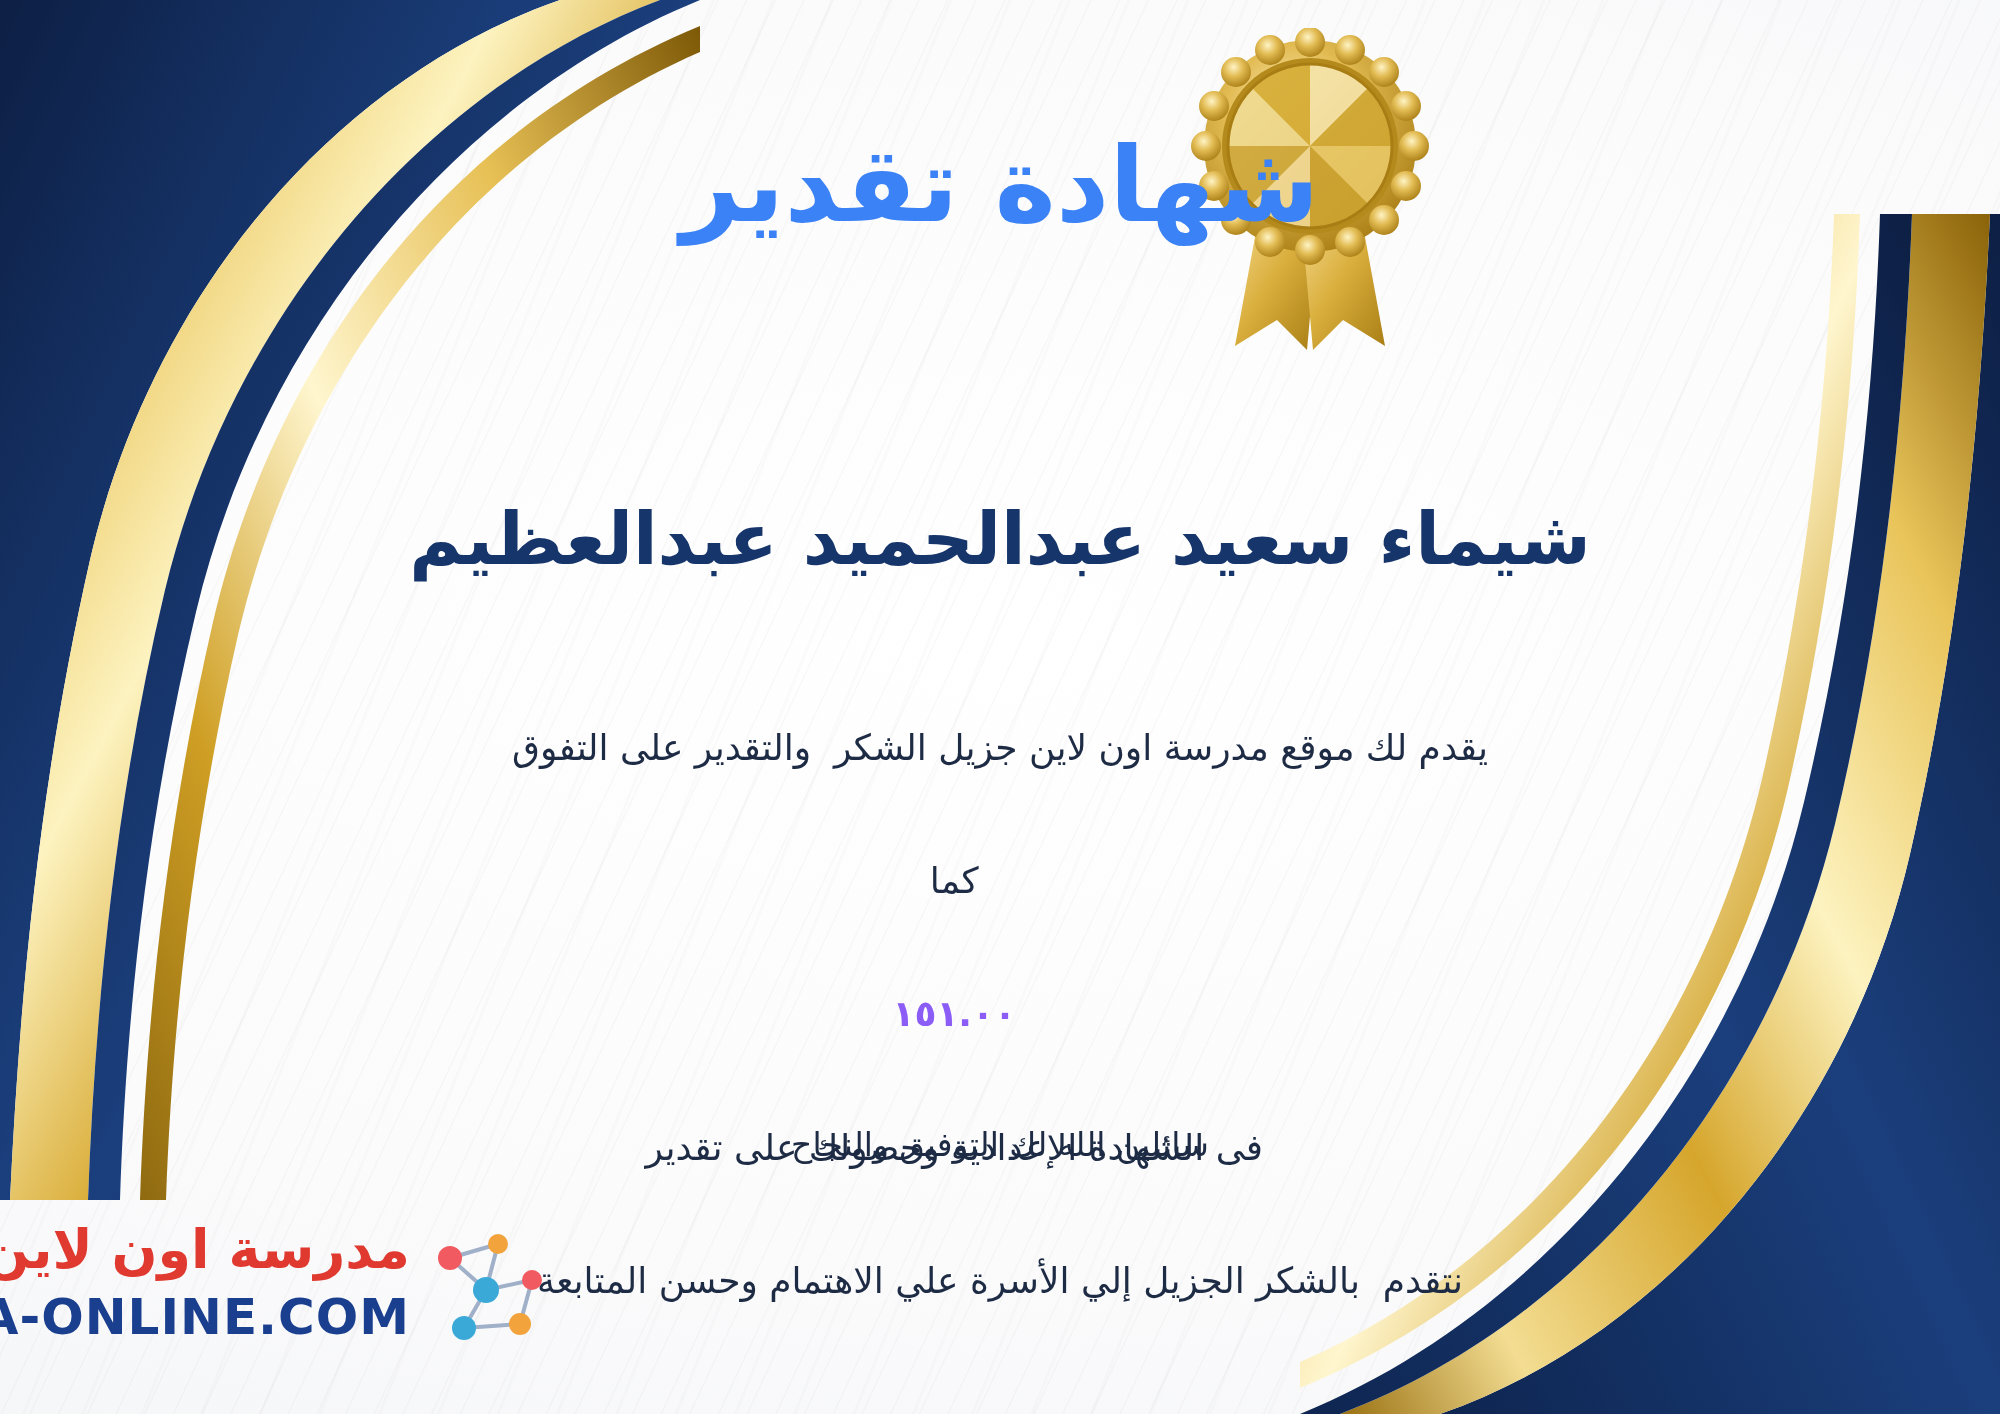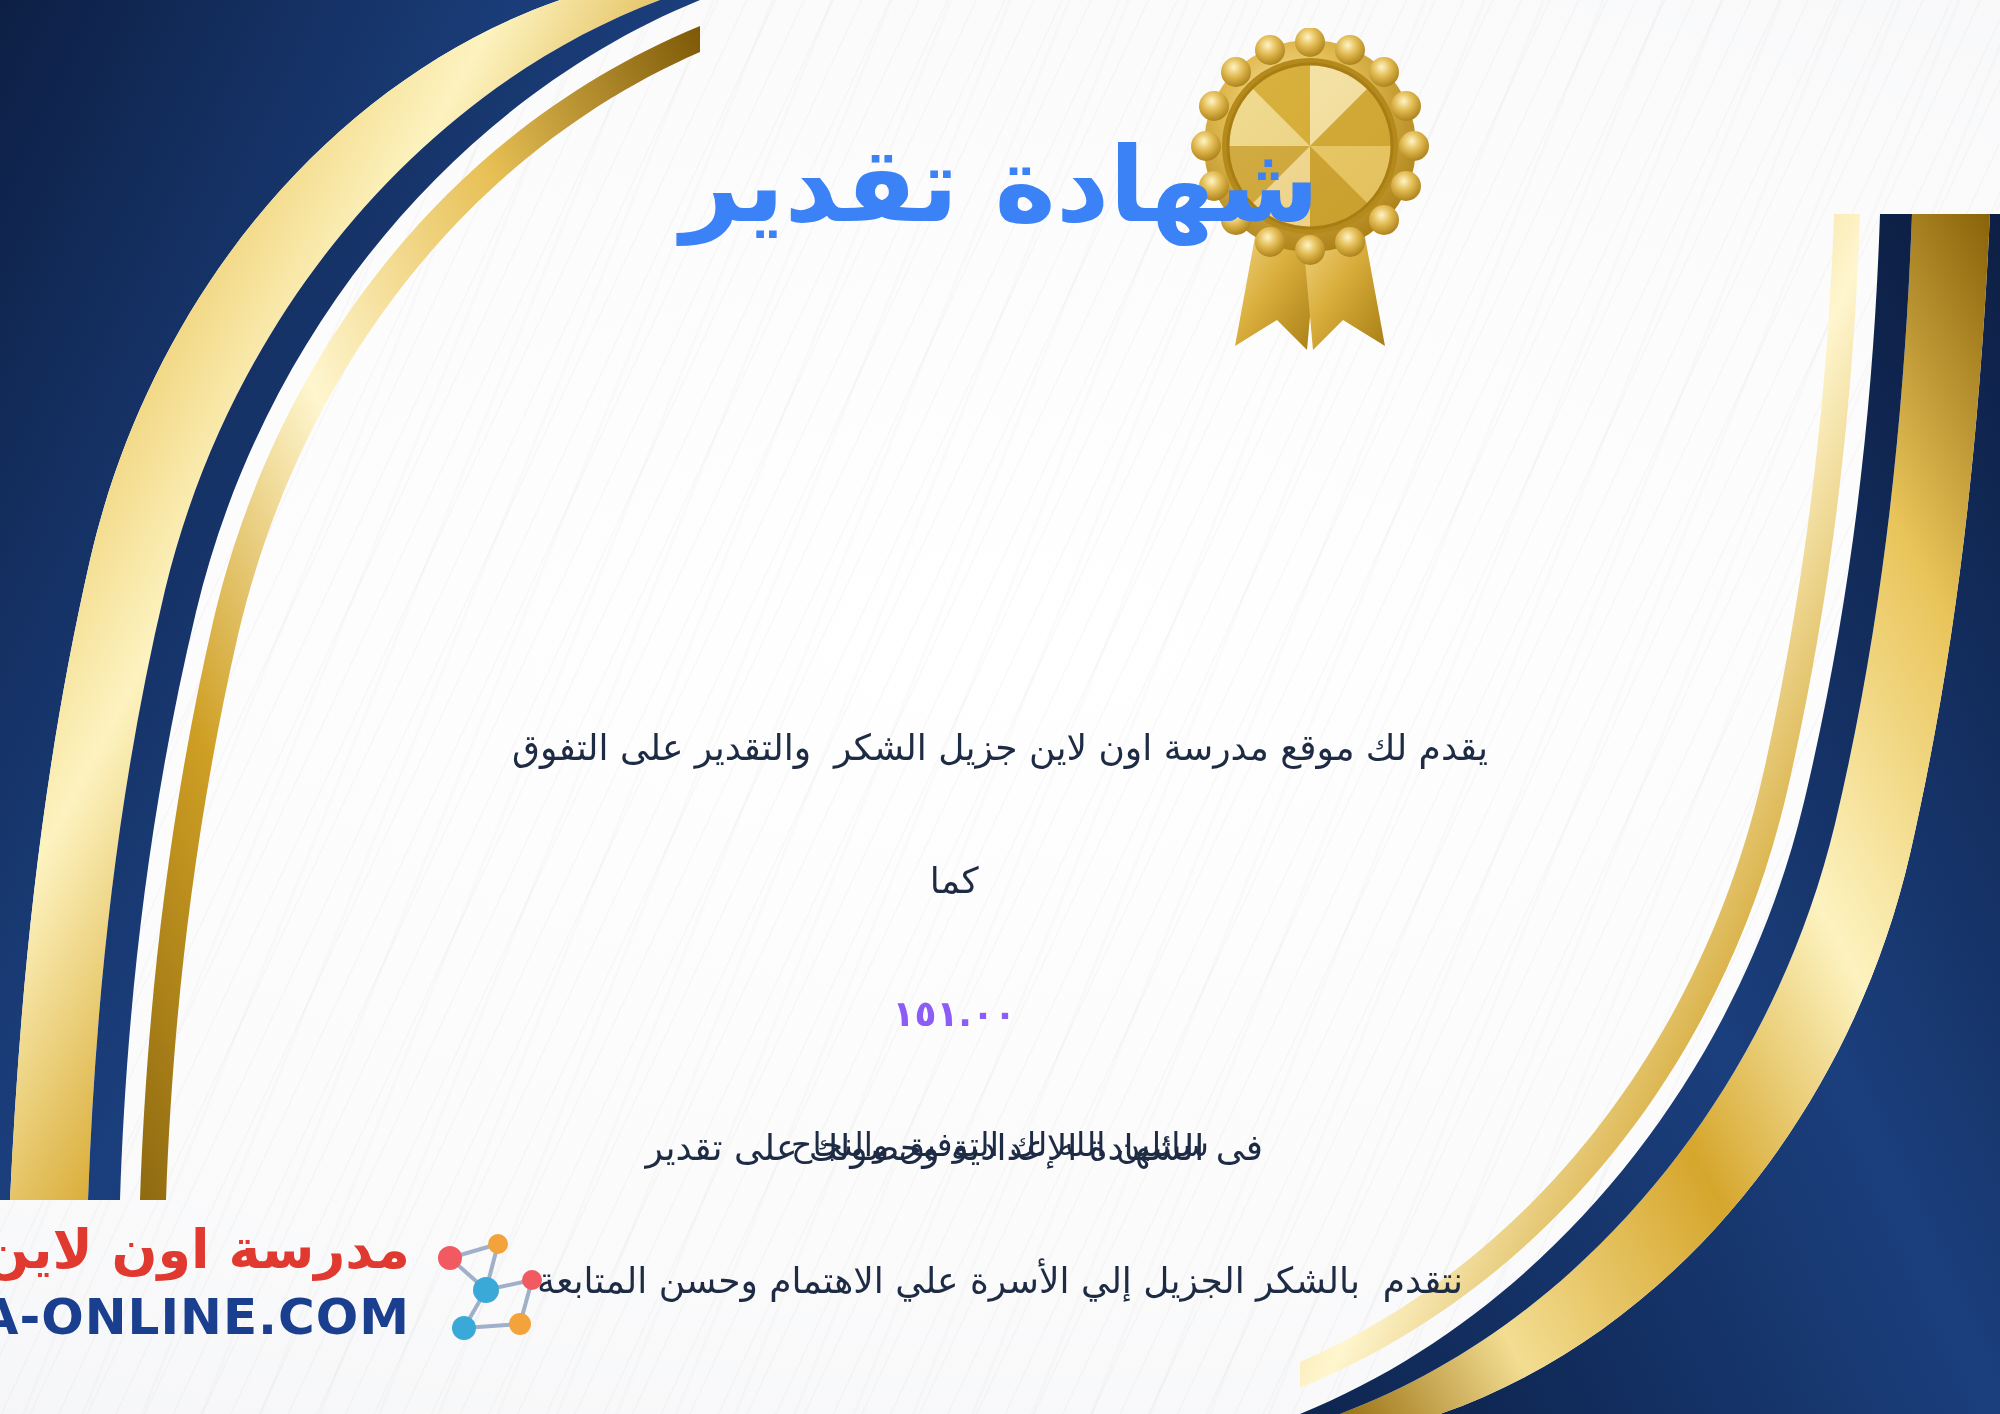--- a/index.html
+++ b/index.html
@@ -287,20 +287,21 @@
         <path d="M0,0 L58,-58 A82,82 0 0,1 82,0 Z" fill="#cfa52f" opacity="0.85"></path>
       </g>
       <circle cx="0" cy="0" r="82" fill="none" stroke="#a87d14" stroke-width="3"></circle>
     </g>
   </svg>
 
   <div class="content">
 
     <div class="title">شهادة تقدير</div>
 
+    <div class="recipient">شيماء سعيد عبدالحميد عبدالعظيم</div>
 
     <div class="body-text">
       <span class="body-line">يقدم لك موقع مدرسة اون لاين جزيل الشكر  والتقدير على التفوق</span>
       <span class="body-line">
         <span>كما</span>
         &nbsp;&nbsp;&nbsp;
         <span class="grade">١٥١.٠٠</span>
         &nbsp;&nbsp;&nbsp;
         <span>فى الشهادة الإعدادية وحصولك على تقدير</span>
       </span>

